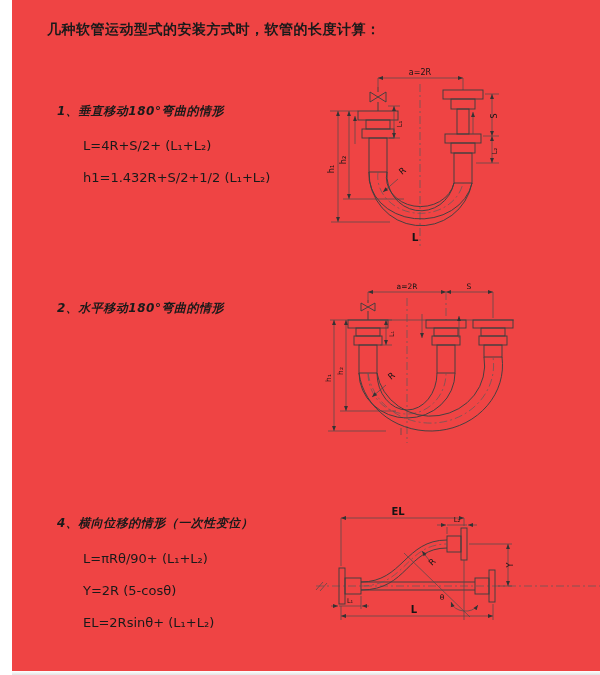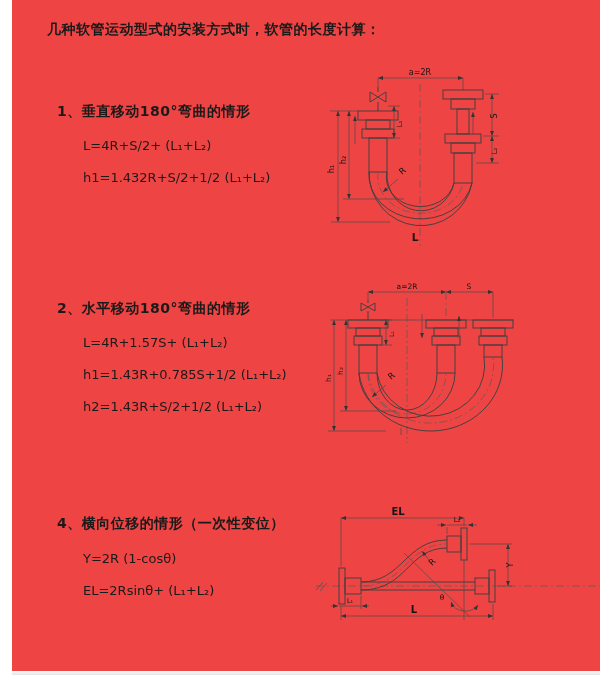--- a/index.html
+++ b/index.html
@@ -7,21 +7,21 @@
     position:relative; width:600px; height:675px; background:#ef4444;
     font-family:"DejaVu Sans","Liberation Sans",sans-serif; color:#1a1a1a;
     overflow:hidden;
     margin-left:12px;
   }
   .edge-r { position:absolute; right:0; top:0; width:5px; height:100%;
     background:linear-gradient(to right,#ffffff,#dcdcdc); }
   .edge-b { position:absolute; left:0; bottom:0; width:100%; height:4px;
     background:linear-gradient(to bottom,#ffffff,#e3e3e3); }
   .doc-title { position:absolute; left:35px; top:21px; font-size:14px; font-weight:700; letter-spacing:0.5px; }
-  .sec-heading { position:absolute; font-size:14px; font-weight:700; letter-spacing:0.5px; }
+  .sec-heading { position:absolute; font-size:12px; font-weight:700; letter-spacing:0.5px;font-style:italic; }
   .formulas { position:absolute; font-size:13px; font-weight:400; }
   .formulas .fline { height:32px; line-height:32px; white-space:pre; }
   .dia { position:absolute; }
   .dia path, .dia rect { stroke:#3f3f3f; stroke-width:0.95; fill:none; }
   .dia .dim { stroke:#4a4a4a; stroke-width:0.7; }
   .dia .cl { stroke:#5a5a5a; stroke-width:0.7; stroke-dasharray:8 3 2 3; }
   .dia text { stroke:none; fill:#151515; font-family:"DejaVu Sans","Liberation Sans",sans-serif; }
 </style>
 </head>
 <body>
@@ -114,25 +114,20 @@
     </g>
 
     <g>
       <text transform="translate(84,111) rotate(-40)" font-size="8.5">R</text>
       <path class="dim" marker-end="url(#arr)" d="M80,115 L65,128"></path>
     </g>
     <text x="97" y="177" text-anchor="middle" font-size="10.5" font-weight="bold">L</text>
   </svg>
 
   <div class="sec-heading" style="left:45px; top:300px;text-align:right;">2、水平移动180°弯曲的情形</div>
-  <div class="formulas" style="left:71px; top:327px;">
-    <div class="fline">L=4R+1.57S+ (L₁+L₂)</div>
-    <div class="fline">h1=1.43R+0.785S+1/2 (L₁+L₂)</div>
-    <div class="fline">h2=1.43R+S/2+1/2 (L₁+L₂)</div>
-  </div>
 
   <svg class="dia" style="left:306px; top:278px;" width="284" height="176" viewBox="0 0 284 176">
 
     <g>
       <path class="dim" marker-start="url(#arr)" marker-end="url(#arr)" d="M50,14 H128"></path>
       <path class="dim" marker-start="url(#arr)" marker-end="url(#arr)" d="M128,14 H175"></path>
       <path class="dim" d="M50,14 V22 M175,14 V40"></path>
       <path class="cl" d="M128,14 V42"></path>
       <text x="89" y="11" text-anchor="middle" font-size="7.5">a=2R</text>
       <text x="151" y="11" text-anchor="middle" font-size="7.5">S</text>
@@ -195,21 +190,22 @@
 
     <g>
       <text transform="translate(73,102) rotate(-40)" font-size="8.5">R</text>
       <path class="dim" marker-end="url(#arr)" d="M68,107 L54,119"></path>
     </g>
     <path class="dim" d="M83,150 V157"></path>
   </svg>
 
   <div class="sec-heading" style="left:45px; top:515px;">4、横向位移的情形（一次性变位）</div>
   <div class="formulas" style="left:71px; top:543px;">
-    <div class="fline">Y=2R (1-cosθ)</div>
+    <div class="fline">L=πRθ/90+ (L₁+L₂)</div>
+    <div class="fline">Y=2R (5-cosθ)</div>
     <div class="fline">EL=2Rsinθ+ (L₁+L₂)</div>
   </div>
 
   <svg class="dia" style="left:296px; top:498px;" width="300" height="165" viewBox="0 0 300 165">
 
     <path class="cl" d="M8,88 H292"></path>
     <path class="dim" d="M8,92 L15,84 M12,93 L19,85"></path>
 
     <g>
       <rect x="31" y="70" width="6" height="36"></rect>

